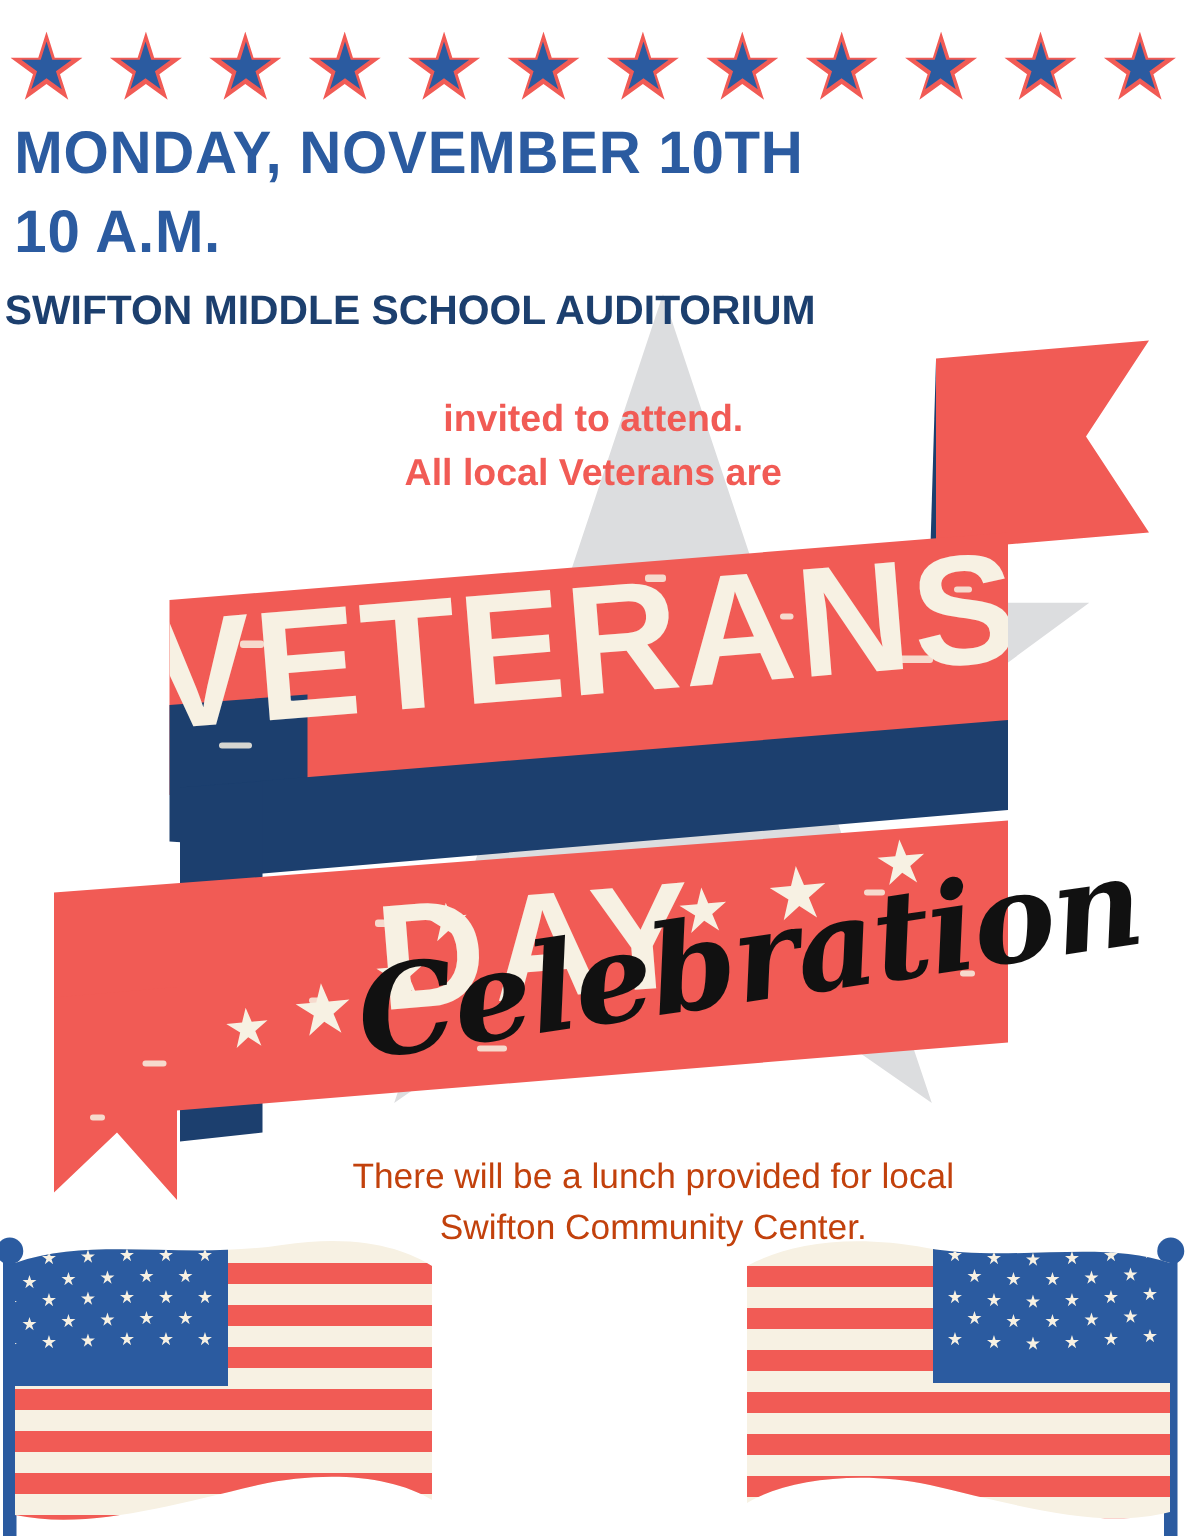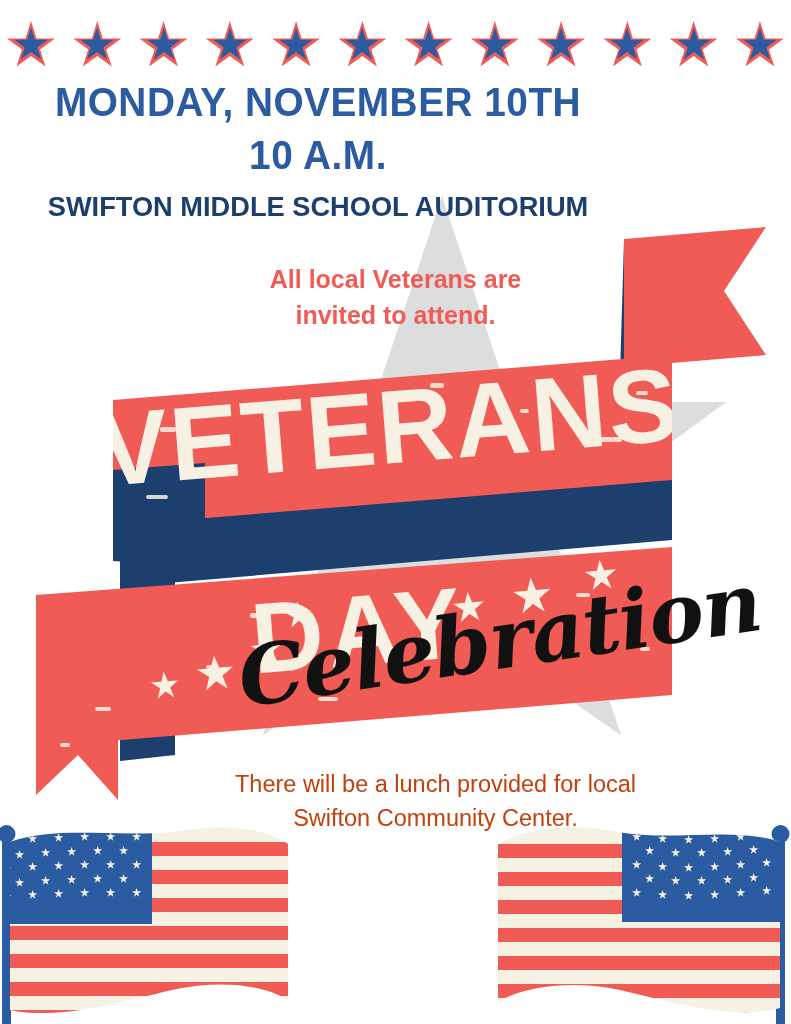--- a/index.html
+++ b/index.html
@@ -40,21 +40,21 @@
   .border-star .inner {
     background: #2b5ba0;
     transform: scale(0.70);
     transform-origin: 50% 44%;
   }
 
   
   #headline-block {
     position: absolute;
     top: 76px; left: 0; width: 636px;
-    text-align: center;
+    text-align: left;
     z-index: 6;
   }
   .line1, .line2 {
     color: #2b5ba0;
     font-weight: bold;
     font-size: 40px;
     letter-spacing: 0.5px;
     line-height: 1.32;
     font-family: "Liberation Sans", sans-serif;
     text-transform: uppercase;
@@ -193,22 +193,22 @@
     </div>
 </div>
 
 <div id="headline-block">
   <div class="line1">MONDAY, NOVEMBER 10TH</div>
   <div class="line2">10 A.M.</div>
   <div class="line3">SWIFTON MIDDLE SCHOOL AUDITORIUM</div>
 </div>
 
 <div id="invite-block">
+  <div>invited to attend.</div>
   <div>All local Veterans are</div>
-  <div>invited to attend.</div>
 </div>
 
 <div id="big-star"></div>
 
 <div id="ribbon-wrap">
   <svg width="791" height="640" viewBox="0 0 791 640" xmlns="http://www.w3.org/2000/svg">
     <defs>
       <clipPath id="clipTop">
         <polygon points="113,205 672,160 672,290 113,335"></polygon>
       </clipPath>

